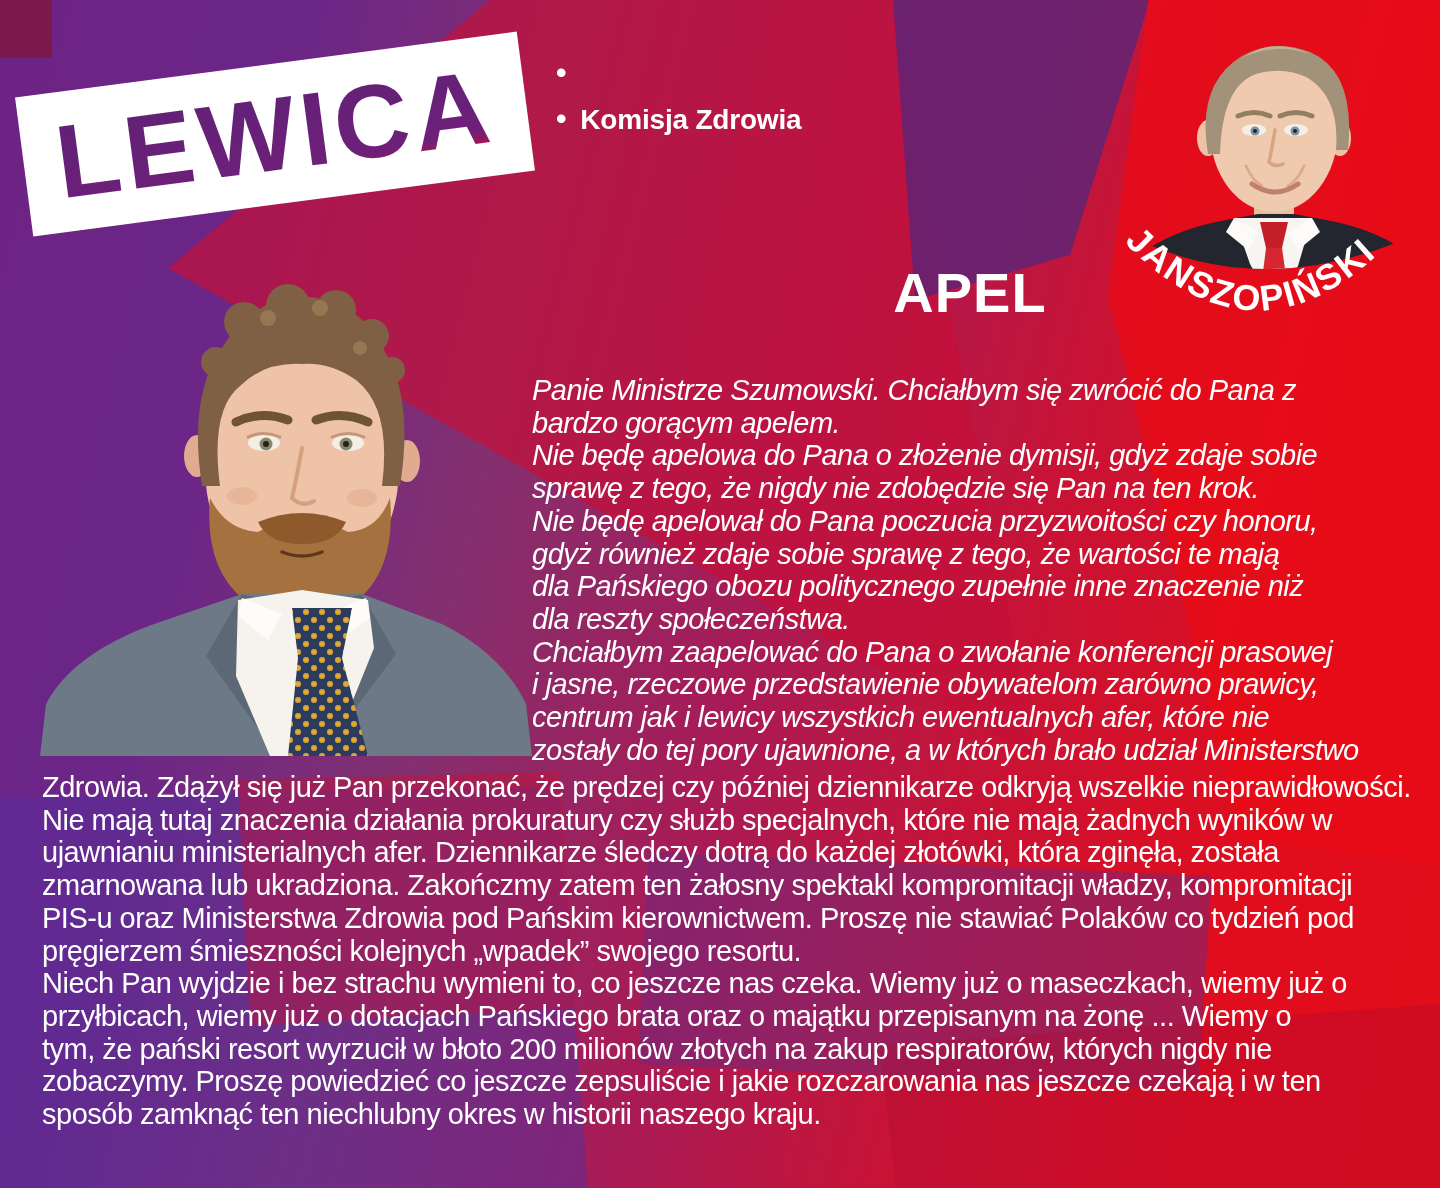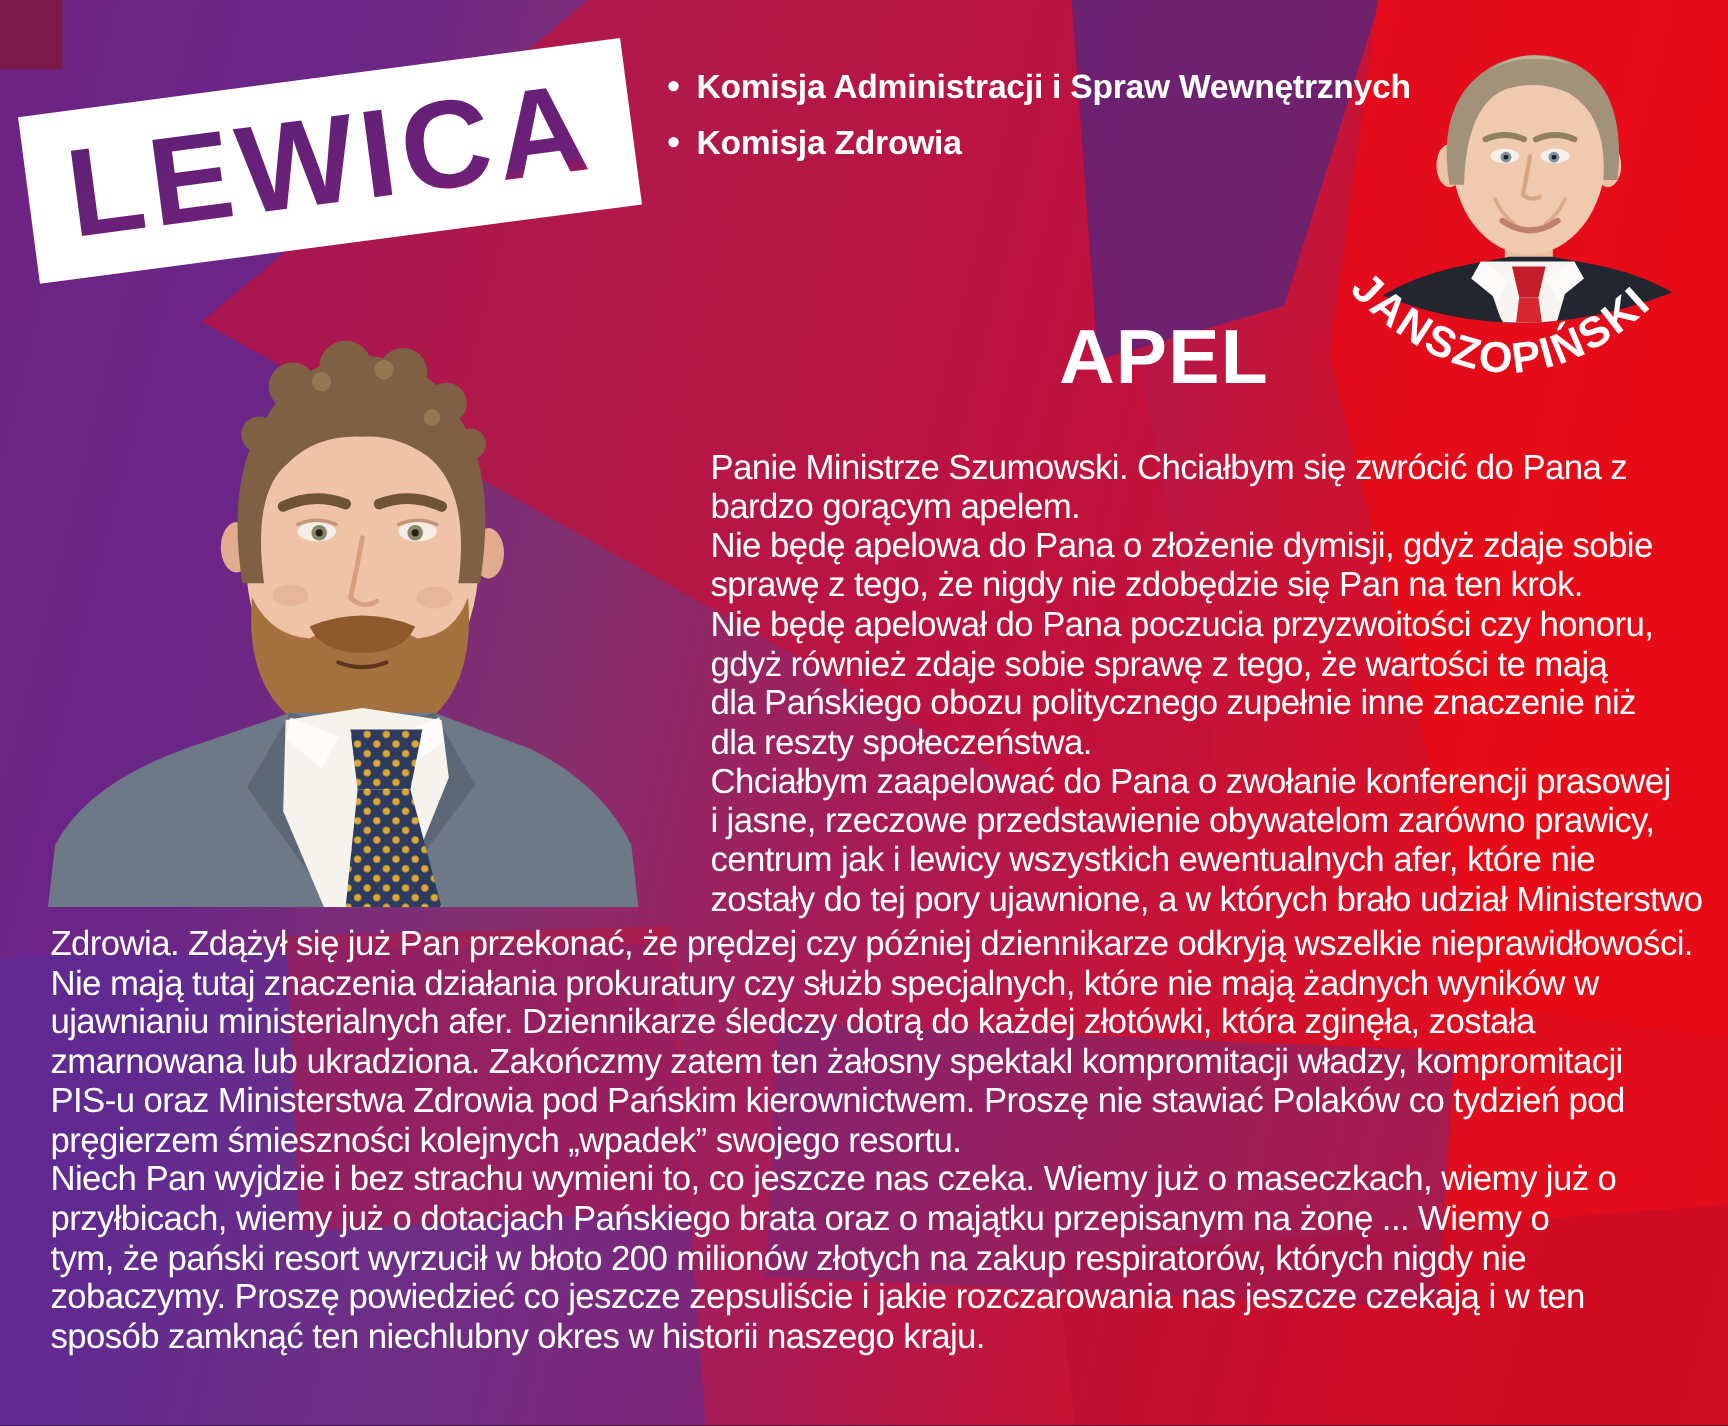--- a/index.html
+++ b/index.html
@@ -26,27 +26,27 @@
   .banner-text{
     font-size:104px;font-weight:bold;letter-spacing:5px;line-height:1;
     background:linear-gradient(175deg,#5e2176 0%,#6e2079 78%,#b8124a 92%,#c41141 100%);
     -webkit-background-clip:text;background-clip:text;color:transparent;
   }
   .committees{position:absolute;left:556px;top:56px;z-index:3;color:#fff;}
   .committee-item{display:flex;align-items:baseline;height:46px;font-size:28px;font-weight:bold;letter-spacing:-0.2px;}
   .committee-bullet{margin-right:14px;font-size:30px;}
   .headline{
     position:absolute;left:858px;top:260px;width:224px;text-align:center;
-    color:#fff;font-size:64px;font-weight:bold;letter-spacing:1px;z-index:3;
+    color:#fff;font-size:56px;font-weight:bold;letter-spacing:1px;z-index:3;
   }
   .body-text{
     position:absolute;color:#fff;font-size:29px;line-height:32.7px;
     letter-spacing:-0.5px;white-space:pre;z-index:3;
   }
-  .col-text{left:592px;top:374px;}
+  .col-text{left:532px;top:374px;font-style:italic;}
   .wide-text{left:42px;top:771px;}
   .portrait{position:absolute;z-index:2;}
   .portrait-left{left:30px;top:256px;width:512px;height:500px;}
   .portrait-right{left:1108px;top:18px;width:330px;height:350px;}
 </style>
 </head>
 <body>
 
 <div class="page">
 
@@ -59,21 +59,20 @@
   <div class="shape shape-crimson-ml"></div>
   <div class="shape shape-crimson-br"></div>
 
   <div class="banner">
     <span class="banner-text">LEWICA</span>
   </div>
 
   <div class="committees">
     <div class="committee-item">
       <span class="committee-bullet">•</span>
-      <span>Komisja Administracji i Spraw Wewnętrznych</span>
     </div>
     <div class="committee-item">
       <span class="committee-bullet">•</span>
       <span>Komisja Zdrowia</span>
     </div>
   </div>
 
   <svg class="portrait portrait-right" viewBox="0 0 330 350">
     <defs>
       <clipPath id="jclip">

